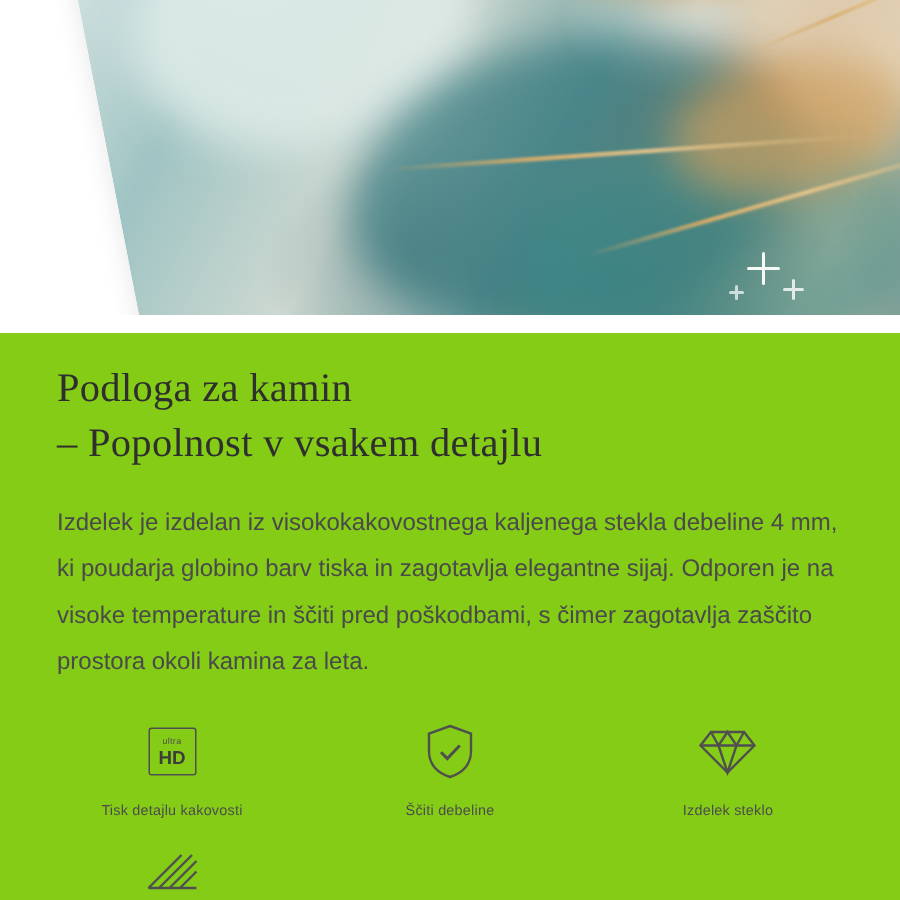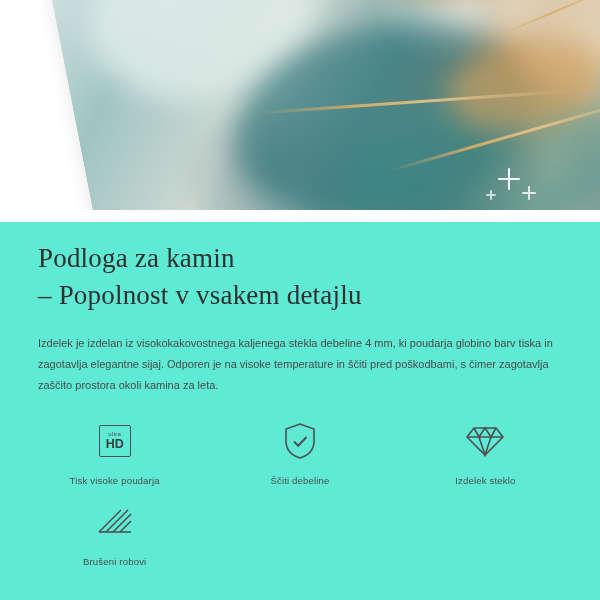--- a/index.html
+++ b/index.html
@@ -11,21 +11,21 @@
     height: 600px;
     background: #ffffff;
     font-family: "Liberation Sans", sans-serif;
     color: #3c3c3c;
     overflow: hidden;
   }
   .page {
     position: relative;
     width: 600px;
     height: 600px;
-    background: #5eead4;
+    background: #84cc16;
   }
 
   
   .hero {
     position: relative;
     width: 600px;
     height: 222px;
     overflow: hidden;
     background: #ffffff;
   }
@@ -114,21 +114,21 @@
     font-family: "Liberation Serif", serif;
     font-weight: normal;
     font-size: 27px;
     line-height: 1.38;
     color: #2f2f2f;
     letter-spacing: 0.2px;
   }
   .headline .l2 { display: block; }
   .body-copy {
     margin: 18px 0 0 0;
-    font-size: 11px;
+    font-size: 16px;
     line-height: 1.95;
     color: #4a4a4a;
     max-width: 528px;
   }
 
   
   .features {
     margin-top: 22px;
     padding: 0 22px;
     box-sizing: border-box;
@@ -216,21 +216,21 @@
   <div class="features">
 
 
     <div class="feature">
       <div class="feature-icon">
         <div class="hd-badge">
           <span class="ultra">ultra</span>
           <span class="hd">HD</span>
         </div>
       </div>
-      <div class="feature-label">Tisk visoke poudarja</div>
+      <div class="feature-label">Tisk detajlu kakovosti</div>
     </div>
 
     <div class="feature">
       <div class="feature-icon">
         <svg width="34" height="40" viewBox="0 0 34 40" fill="none" stroke="#4f4f4f" stroke-width="1.6">
           <path d="M17 3 L31 8 v12c0 9-6.2 14.6-14 17-7.8-2.4-14-8-14-17V8z"></path>
           <path d="M11 20.5 l4.2 4.2 L23.5 16" stroke-width="2"></path>
         </svg>
       </div>
       <div class="feature-label">Ščiti debeline</div>

